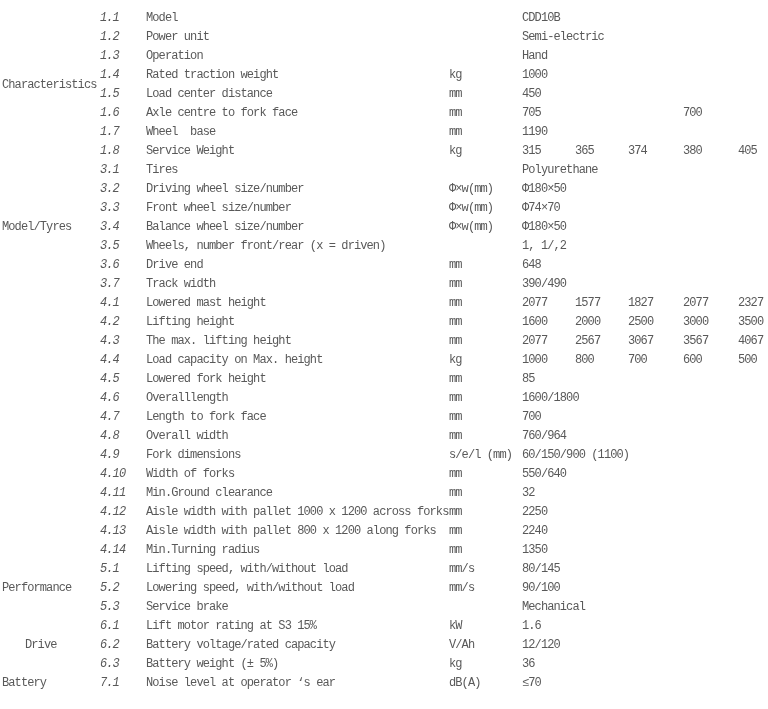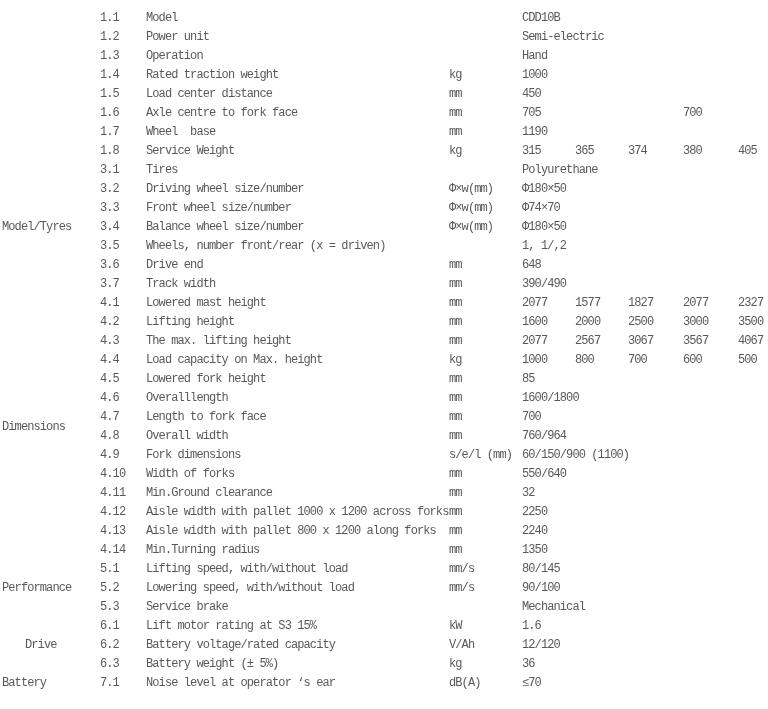--- a/index.html
+++ b/index.html
@@ -30,44 +30,44 @@
     overflow: visible;
   }
   .cat-cell {
     display: flex;
     align-items: center;
     height: auto;
     padding-left: 2px;
     white-space: pre;
     line-height: 13px;
   }
-  .num-cell { padding-left: 3px; }
+  .num-cell { padding-left: 3px; font-style: italic; }
   .row-wrap { display: contents; }
 </style>
 </head>
 <body>
 
 <div class="spec-table" id="spec-table">
+    <div class="cat-cell" style="grid-area: 1 / 1 / span 8;">Characteristics</div>
     <div class="row-wrap"><div class="cell num-cell" style="grid-area: 1 / 2;">1.1</div><div class="cell" style="grid-area: 1 / 3;">Model</div><div class="cell" style="grid-area: 1 / 4;"></div><div class="cell" style="grid-area: 1 / 5;">CDD10B</div><div class="cell" style="grid-area: 1 / 6;"></div><div class="cell" style="grid-area: 1 / 7;"></div><div class="cell" style="grid-area: 1 / 8;"></div><div class="cell" style="grid-area: 1 / 9;"></div></div>
     <div class="row-wrap"><div class="cell num-cell" style="grid-area: 2 / 2;">1.2</div><div class="cell" style="grid-area: 2 / 3;">Power unit</div><div class="cell" style="grid-area: 2 / 4;"></div><div class="cell" style="grid-area: 2 / 5;">Semi-electric</div><div class="cell" style="grid-area: 2 / 6;"></div><div class="cell" style="grid-area: 2 / 7;"></div><div class="cell" style="grid-area: 2 / 8;"></div><div class="cell" style="grid-area: 2 / 9;"></div></div>
     <div class="row-wrap"><div class="cell num-cell" style="grid-area: 3 / 2;">1.3</div><div class="cell" style="grid-area: 3 / 3;">Operation</div><div class="cell" style="grid-area: 3 / 4;"></div><div class="cell" style="grid-area: 3 / 5;">Hand</div><div class="cell" style="grid-area: 3 / 6;"></div><div class="cell" style="grid-area: 3 / 7;"></div><div class="cell" style="grid-area: 3 / 8;"></div><div class="cell" style="grid-area: 3 / 9;"></div></div>
     <div class="row-wrap"><div class="cell num-cell" style="grid-area: 4 / 2;">1.4</div><div class="cell" style="grid-area: 4 / 3;">Rated traction weight</div><div class="cell" style="grid-area: 4 / 4;">kg</div><div class="cell" style="grid-area: 4 / 5;">1000</div><div class="cell" style="grid-area: 4 / 6;"></div><div class="cell" style="grid-area: 4 / 7;"></div><div class="cell" style="grid-area: 4 / 8;"></div><div class="cell" style="grid-area: 4 / 9;"></div></div>
     <div class="row-wrap"><div class="cell num-cell" style="grid-area: 5 / 2;">1.5</div><div class="cell" style="grid-area: 5 / 3;">Load center distance</div><div class="cell" style="grid-area: 5 / 4;">mm</div><div class="cell" style="grid-area: 5 / 5;">450</div><div class="cell" style="grid-area: 5 / 6;"></div><div class="cell" style="grid-area: 5 / 7;"></div><div class="cell" style="grid-area: 5 / 8;"></div><div class="cell" style="grid-area: 5 / 9;"></div></div>
     <div class="row-wrap"><div class="cell num-cell" style="grid-area: 6 / 2;">1.6</div><div class="cell" style="grid-area: 6 / 3;">Axle centre to fork face</div><div class="cell" style="grid-area: 6 / 4;">mm</div><div class="cell" style="grid-area: 6 / 5;">705</div><div class="cell" style="grid-area: 6 / 6;"></div><div class="cell" style="grid-area: 6 / 7;"></div><div class="cell" style="grid-area: 6 / 8;">700</div><div class="cell" style="grid-area: 6 / 9;"></div></div>
     <div class="row-wrap"><div class="cell num-cell" style="grid-area: 7 / 2;">1.7</div><div class="cell" style="grid-area: 7 / 3;">Wheel  base</div><div class="cell" style="grid-area: 7 / 4;">mm</div><div class="cell" style="grid-area: 7 / 5;">1190</div><div class="cell" style="grid-area: 7 / 6;"></div><div class="cell" style="grid-area: 7 / 7;"></div><div class="cell" style="grid-area: 7 / 8;"></div><div class="cell" style="grid-area: 7 / 9;"></div></div>
     <div class="row-wrap"><div class="cell num-cell" style="grid-area: 8 / 2;">1.8</div><div class="cell" style="grid-area: 8 / 3;">Service Weight</div><div class="cell" style="grid-area: 8 / 4;">kg</div><div class="cell" style="grid-area: 8 / 5;">315</div><div class="cell" style="grid-area: 8 / 6;">365</div><div class="cell" style="grid-area: 8 / 7;">374</div><div class="cell" style="grid-area: 8 / 8;">380</div><div class="cell" style="grid-area: 8 / 9;">405</div></div>
     <div class="cat-cell" style="grid-area: 9 / 1 / span 7;">Model/Tyres</div>
     <div class="row-wrap"><div class="cell num-cell" style="grid-area: 9 / 2;">3.1</div><div class="cell" style="grid-area: 9 / 3;">Tires</div><div class="cell" style="grid-area: 9 / 4;"></div><div class="cell" style="grid-area: 9 / 5;">Polyurethane</div><div class="cell" style="grid-area: 9 / 6;"></div><div class="cell" style="grid-area: 9 / 7;"></div><div class="cell" style="grid-area: 9 / 8;"></div><div class="cell" style="grid-area: 9 / 9;"></div></div>
     <div class="row-wrap"><div class="cell num-cell" style="grid-area: 10 / 2;">3.2</div><div class="cell" style="grid-area: 10 / 3;">Driving wheel size/number</div><div class="cell" style="grid-area: 10 / 4;">Φ×w(mm)</div><div class="cell" style="grid-area: 10 / 5;">Φ180×50</div><div class="cell" style="grid-area: 10 / 6;"></div><div class="cell" style="grid-area: 10 / 7;"></div><div class="cell" style="grid-area: 10 / 8;"></div><div class="cell" style="grid-area: 10 / 9;"></div></div>
     <div class="row-wrap"><div class="cell num-cell" style="grid-area: 11 / 2;">3.3</div><div class="cell" style="grid-area: 11 / 3;">Front wheel size/number</div><div class="cell" style="grid-area: 11 / 4;">Φ×w(mm)</div><div class="cell" style="grid-area: 11 / 5;">Φ74×70</div><div class="cell" style="grid-area: 11 / 6;"></div><div class="cell" style="grid-area: 11 / 7;"></div><div class="cell" style="grid-area: 11 / 8;"></div><div class="cell" style="grid-area: 11 / 9;"></div></div>
     <div class="row-wrap"><div class="cell num-cell" style="grid-area: 12 / 2;">3.4</div><div class="cell" style="grid-area: 12 / 3;">Balance wheel size/number</div><div class="cell" style="grid-area: 12 / 4;">Φ×w(mm)</div><div class="cell" style="grid-area: 12 / 5;">Φ180×50</div><div class="cell" style="grid-area: 12 / 6;"></div><div class="cell" style="grid-area: 12 / 7;"></div><div class="cell" style="grid-area: 12 / 8;"></div><div class="cell" style="grid-area: 12 / 9;"></div></div>
     <div class="row-wrap"><div class="cell num-cell" style="grid-area: 13 / 2;">3.5</div><div class="cell" style="grid-area: 13 / 3;">Wheels, number front/rear (x = driven)</div><div class="cell" style="grid-area: 13 / 4;"></div><div class="cell" style="grid-area: 13 / 5;">1, 1/,2</div><div class="cell" style="grid-area: 13 / 6;"></div><div class="cell" style="grid-area: 13 / 7;"></div><div class="cell" style="grid-area: 13 / 8;"></div><div class="cell" style="grid-area: 13 / 9;"></div></div>
     <div class="row-wrap"><div class="cell num-cell" style="grid-area: 14 / 2;">3.6</div><div class="cell" style="grid-area: 14 / 3;">Drive end</div><div class="cell" style="grid-area: 14 / 4;">mm</div><div class="cell" style="grid-area: 14 / 5;">648</div><div class="cell" style="grid-area: 14 / 6;"></div><div class="cell" style="grid-area: 14 / 7;"></div><div class="cell" style="grid-area: 14 / 8;"></div><div class="cell" style="grid-area: 14 / 9;"></div></div>
     <div class="row-wrap"><div class="cell num-cell" style="grid-area: 15 / 2;">3.7</div><div class="cell" style="grid-area: 15 / 3;">Track width</div><div class="cell" style="grid-area: 15 / 4;">mm</div><div class="cell" style="grid-area: 15 / 5;">390/490</div><div class="cell" style="grid-area: 15 / 6;"></div><div class="cell" style="grid-area: 15 / 7;"></div><div class="cell" style="grid-area: 15 / 8;"></div><div class="cell" style="grid-area: 15 / 9;"></div></div>
-    <div class="cat-cell" style="grid-area: 16 / 1 / span 14;">Dimensions</div>
     <div class="row-wrap"><div class="cell num-cell" style="grid-area: 16 / 2;">4.1</div><div class="cell" style="grid-area: 16 / 3;">Lowered mast height</div><div class="cell" style="grid-area: 16 / 4;">mm</div><div class="cell" style="grid-area: 16 / 5;">2077</div><div class="cell" style="grid-area: 16 / 6;">1577</div><div class="cell" style="grid-area: 16 / 7;">1827</div><div class="cell" style="grid-area: 16 / 8;">2077</div><div class="cell" style="grid-area: 16 / 9;">2327</div></div>
     <div class="row-wrap"><div class="cell num-cell" style="grid-area: 17 / 2;">4.2</div><div class="cell" style="grid-area: 17 / 3;">Lifting height</div><div class="cell" style="grid-area: 17 / 4;">mm</div><div class="cell" style="grid-area: 17 / 5;">1600</div><div class="cell" style="grid-area: 17 / 6;">2000</div><div class="cell" style="grid-area: 17 / 7;">2500</div><div class="cell" style="grid-area: 17 / 8;">3000</div><div class="cell" style="grid-area: 17 / 9;">3500</div></div>
     <div class="row-wrap"><div class="cell num-cell" style="grid-area: 18 / 2;">4.3</div><div class="cell" style="grid-area: 18 / 3;">The max. lifting height</div><div class="cell" style="grid-area: 18 / 4;">mm</div><div class="cell" style="grid-area: 18 / 5;">2077</div><div class="cell" style="grid-area: 18 / 6;">2567</div><div class="cell" style="grid-area: 18 / 7;">3067</div><div class="cell" style="grid-area: 18 / 8;">3567</div><div class="cell" style="grid-area: 18 / 9;">4067</div></div>
     <div class="row-wrap"><div class="cell num-cell" style="grid-area: 19 / 2;">4.4</div><div class="cell" style="grid-area: 19 / 3;">Load capacity on Max. height</div><div class="cell" style="grid-area: 19 / 4;">kg</div><div class="cell" style="grid-area: 19 / 5;">1000</div><div class="cell" style="grid-area: 19 / 6;">800</div><div class="cell" style="grid-area: 19 / 7;">700</div><div class="cell" style="grid-area: 19 / 8;">600</div><div class="cell" style="grid-area: 19 / 9;">500</div></div>
     <div class="row-wrap"><div class="cell num-cell" style="grid-area: 20 / 2;">4.5</div><div class="cell" style="grid-area: 20 / 3;">Lowered fork height</div><div class="cell" style="grid-area: 20 / 4;">mm</div><div class="cell" style="grid-area: 20 / 5;">85</div><div class="cell" style="grid-area: 20 / 6;"></div><div class="cell" style="grid-area: 20 / 7;"></div><div class="cell" style="grid-area: 20 / 8;"></div><div class="cell" style="grid-area: 20 / 9;"></div></div>
     <div class="row-wrap"><div class="cell num-cell" style="grid-area: 21 / 2;">4.6</div><div class="cell" style="grid-area: 21 / 3;">Overalllength</div><div class="cell" style="grid-area: 21 / 4;">mm</div><div class="cell" style="grid-area: 21 / 5;">1600/1800</div><div class="cell" style="grid-area: 21 / 6;"></div><div class="cell" style="grid-area: 21 / 7;"></div><div class="cell" style="grid-area: 21 / 8;"></div><div class="cell" style="grid-area: 21 / 9;"></div></div>
     <div class="row-wrap"><div class="cell num-cell" style="grid-area: 22 / 2;">4.7</div><div class="cell" style="grid-area: 22 / 3;">Length to fork face</div><div class="cell" style="grid-area: 22 / 4;">mm</div><div class="cell" style="grid-area: 22 / 5;">700</div><div class="cell" style="grid-area: 22 / 6;"></div><div class="cell" style="grid-area: 22 / 7;"></div><div class="cell" style="grid-area: 22 / 8;"></div><div class="cell" style="grid-area: 22 / 9;"></div></div>
     <div class="row-wrap"><div class="cell num-cell" style="grid-area: 23 / 2;">4.8</div><div class="cell" style="grid-area: 23 / 3;">Overall width</div><div class="cell" style="grid-area: 23 / 4;">mm</div><div class="cell" style="grid-area: 23 / 5;">760/964</div><div class="cell" style="grid-area: 23 / 6;"></div><div class="cell" style="grid-area: 23 / 7;"></div><div class="cell" style="grid-area: 23 / 8;"></div><div class="cell" style="grid-area: 23 / 9;"></div></div>
     <div class="row-wrap"><div class="cell num-cell" style="grid-area: 24 / 2;">4.9</div><div class="cell" style="grid-area: 24 / 3;">Fork dimensions</div><div class="cell" style="grid-area: 24 / 4;">s/e/l (mm)</div><div class="cell" style="grid-area: 24 / 5;">60/150/900 (1100)</div><div class="cell" style="grid-area: 24 / 6;"></div><div class="cell" style="grid-area: 24 / 7;"></div><div class="cell" style="grid-area: 24 / 8;"></div><div class="cell" style="grid-area: 24 / 9;"></div></div>
     <div class="row-wrap"><div class="cell num-cell" style="grid-area: 25 / 2;">4.10</div><div class="cell" style="grid-area: 25 / 3;">Width of forks</div><div class="cell" style="grid-area: 25 / 4;">mm</div><div class="cell" style="grid-area: 25 / 5;">550/640</div><div class="cell" style="grid-area: 25 / 6;"></div><div class="cell" style="grid-area: 25 / 7;"></div><div class="cell" style="grid-area: 25 / 8;"></div><div class="cell" style="grid-area: 25 / 9;"></div></div>

